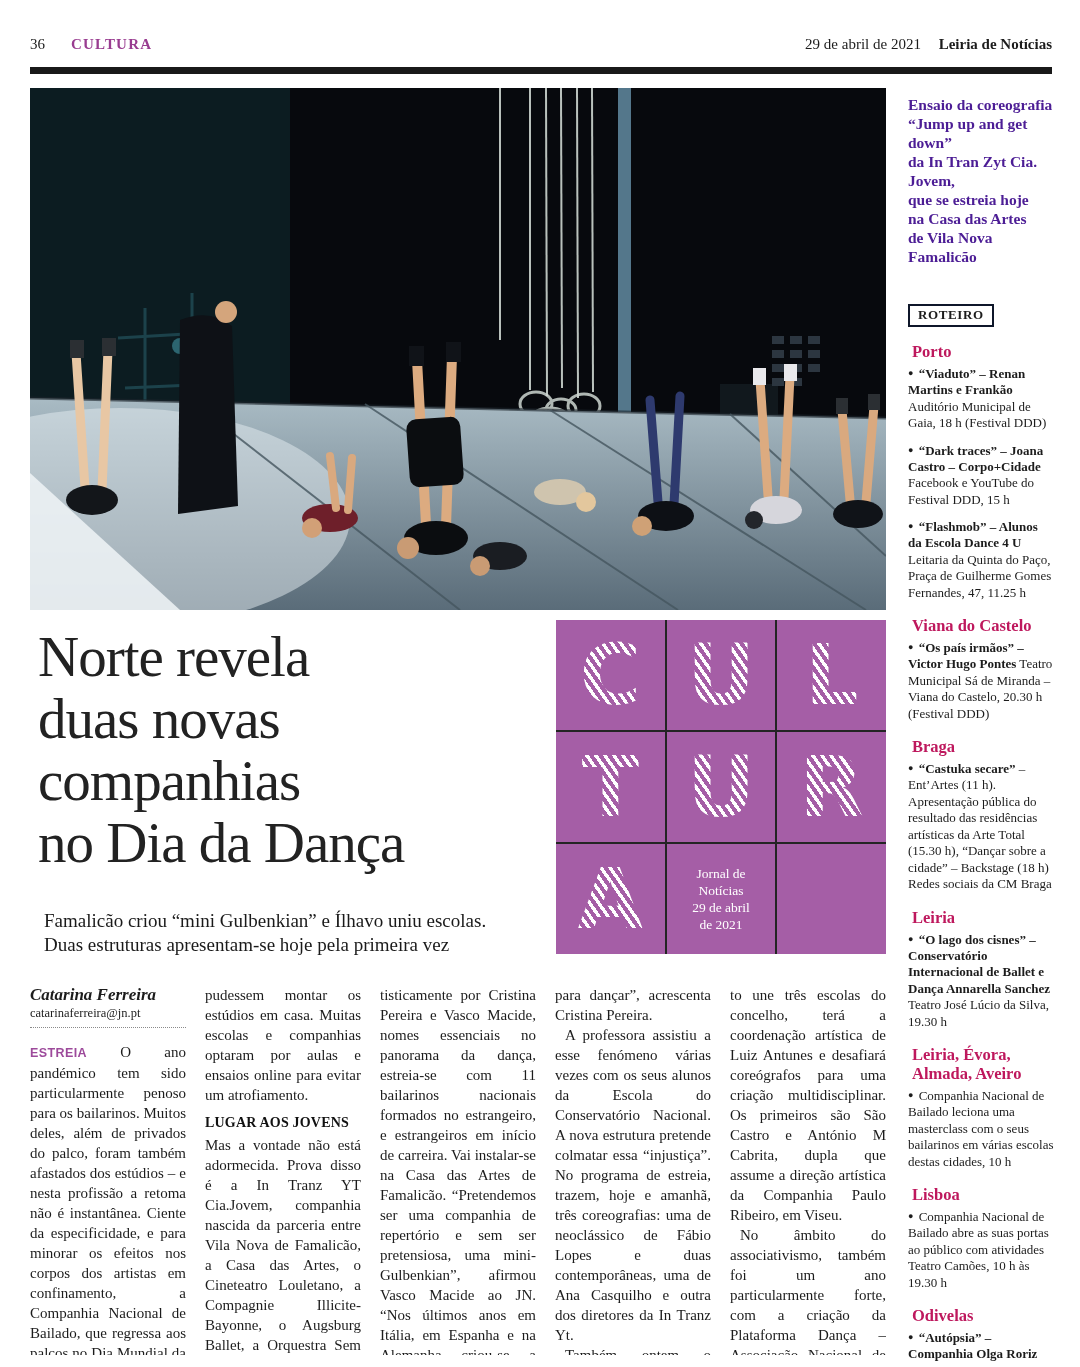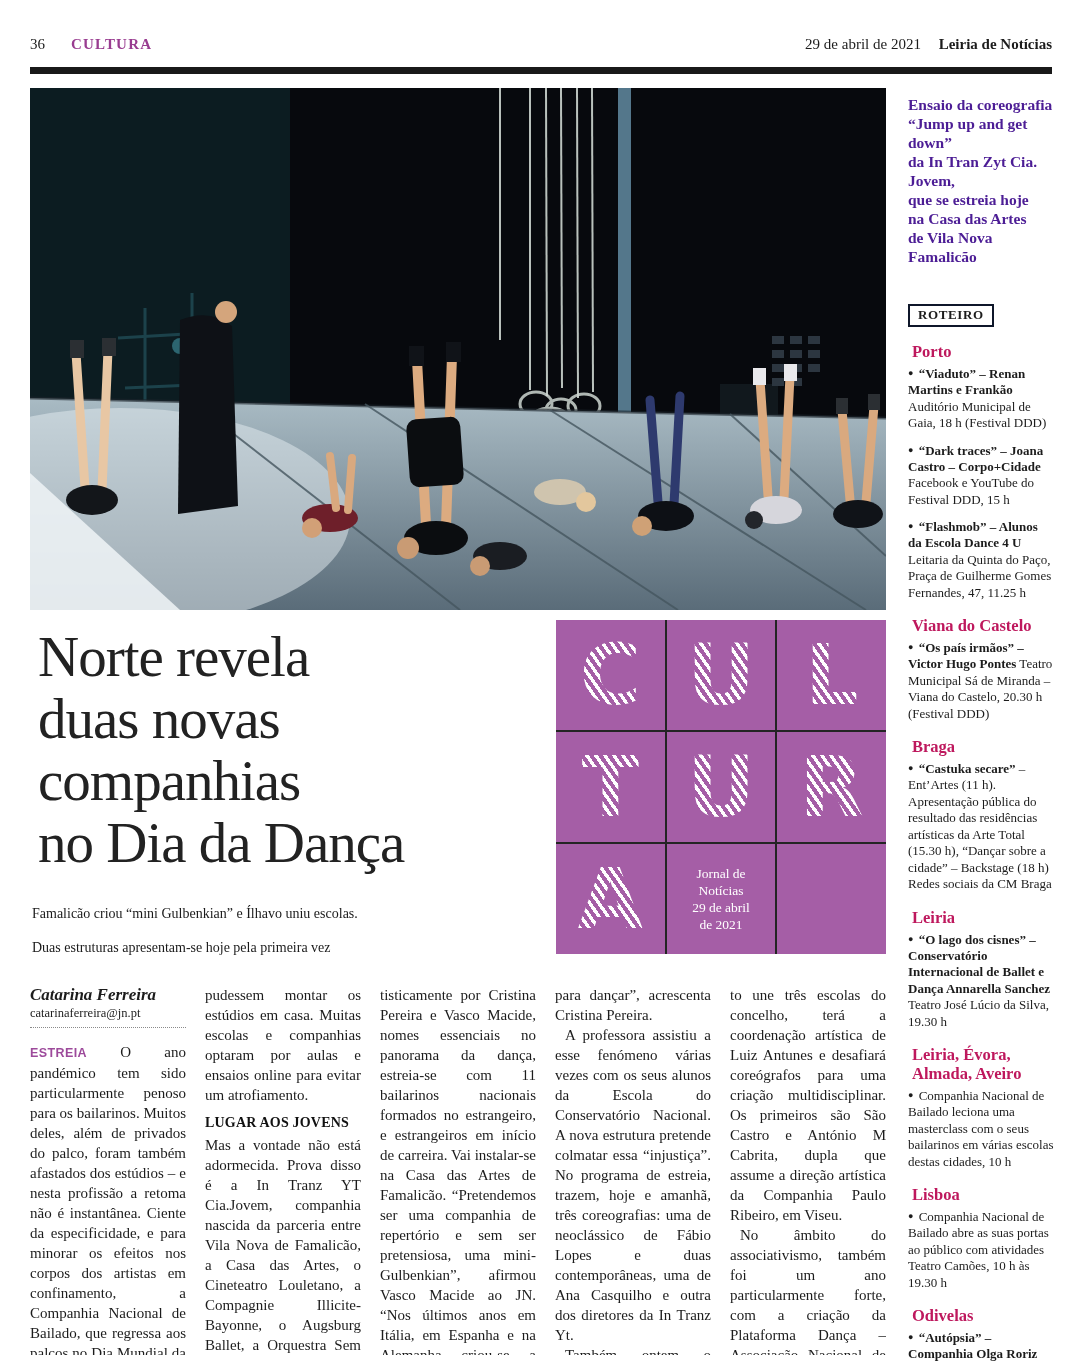--- a/index.html
+++ b/index.html
@@ -29,22 +29,22 @@
                  font-weight:700;font-size:13px;letter-spacing:.6px;margin:38px 0 0;}
   h3.city{color:#be185d;font-size:16.5px;line-height:19px;margin:15px 4px 4px;font-weight:700;}
   .event{font-size:13px;line-height:16.5px;margin:0 0 10px;}
   .event strong{font-weight:700;}
   .bullet{font-size:9px;vertical-align:1.5px;margin-right:2px;}
 
   
   #headline{position:absolute;left:28px;top:616px;width:522px;margin:10px;
             font-weight:400;font-size:57px;line-height:62px;letter-spacing:-1px;
             color:#222;white-space:pre-line;}
-  #standfirst{position:absolute;left:32px;top:897px;width:524px;margin:0;
-              font-size:14px;line-height:34px;color:#1a1a1a;white-space:pre-line;}
+  #standfirst{position:absolute;left:32px;top:897px;width:524px;margin:12px;
+              font-size:19px;line-height:24px;color:#1a1a1a;white-space:pre-line;}
 
   
   #culture-grid{position:absolute;left:556px;top:620px;width:330px;height:334px;
                 display:grid;grid-template-columns:repeat(3,1fr);
                 grid-template-rows:repeat(3,1fr);gap:2px;background:#242424;}
   .cell{background:#a55ea6;display:flex;align-items:center;justify-content:center;}
   .cell-letter{font-family:"DejaVu Sans",sans-serif;font-weight:700;font-size:84px;
                line-height:1;color:#ffffff;}
   @supports ((-webkit-background-clip:text) or (background-clip:text)){
     .striped{background:repeating-linear-gradient(55deg,#ffffff 0 3.4px,rgba(255,255,255,0) 3.4px 7.4px);

